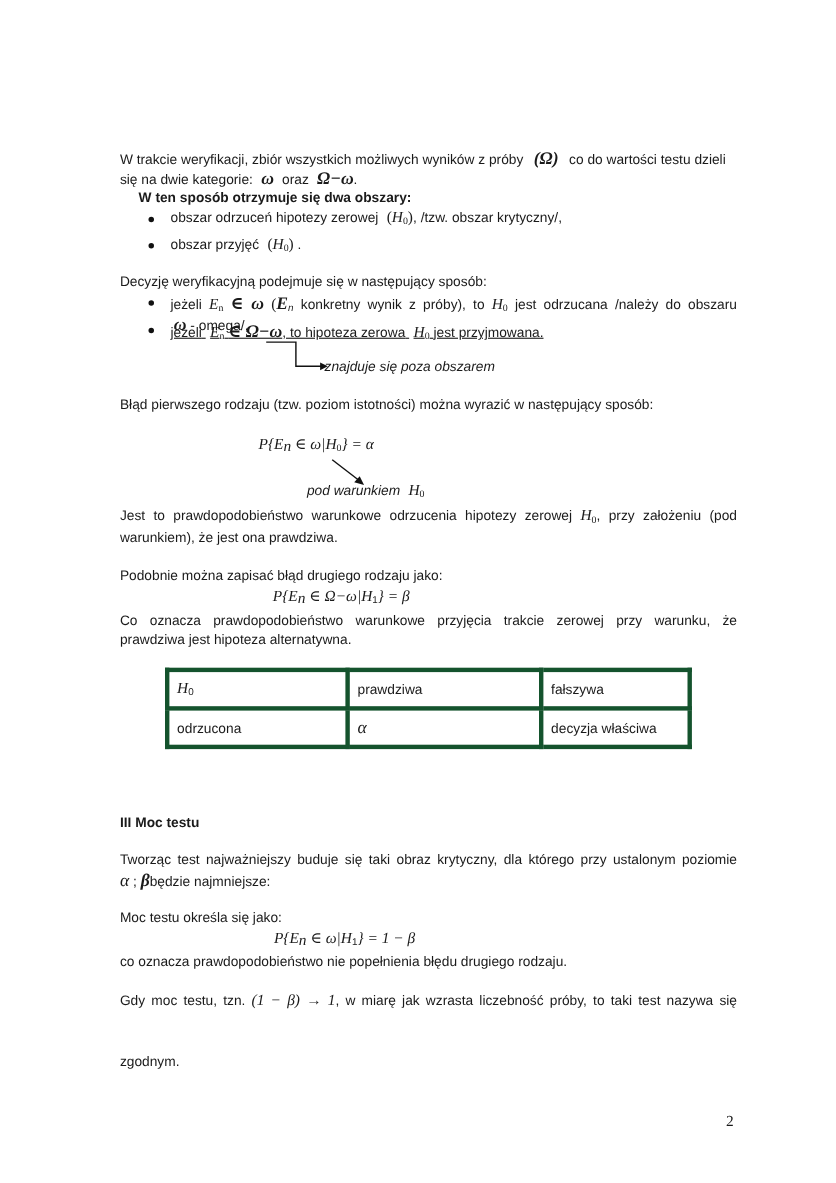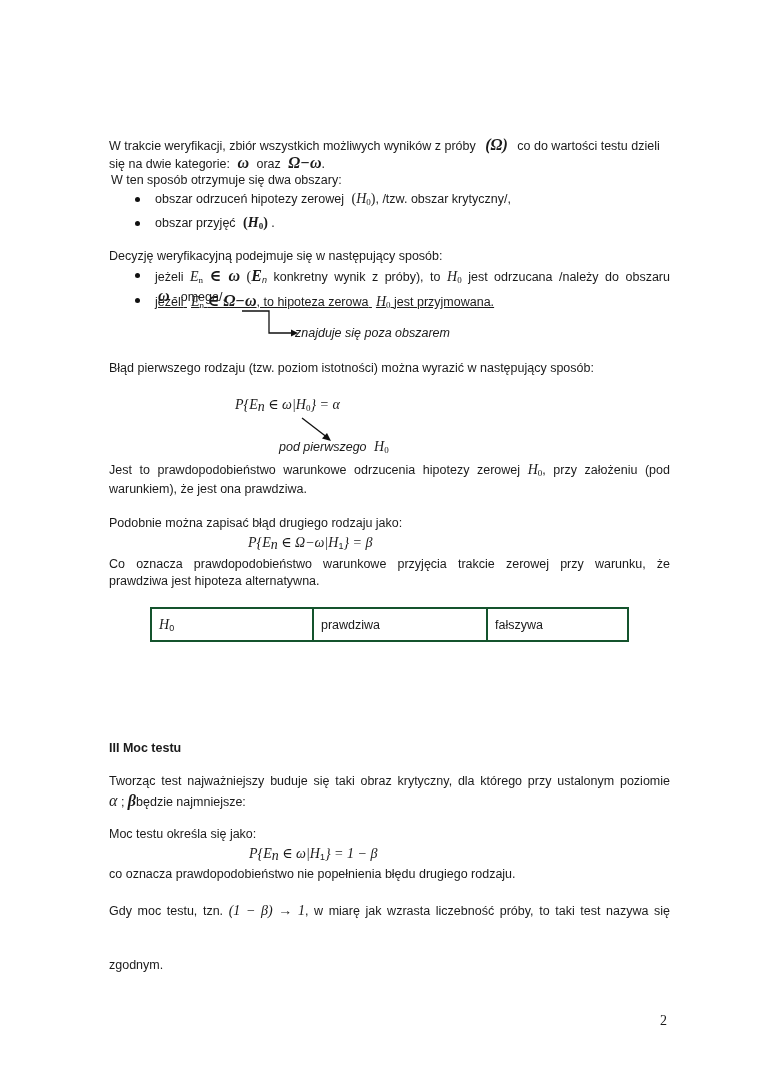--- a/index.html
+++ b/index.html
@@ -7,48 +7,48 @@
          font-family:"Liberation Sans", sans-serif; font-size:12.5px; color:#1a1a1a; }
   .abs { position:absolute; white-space:nowrap; }
   .m { font-family:"Liberation Serif", "DejaVu Serif", serif; font-style:italic; font-size:14px; }
   .mb { font-family:"Liberation Serif", "DejaVu Serif", serif; font-weight:bold; font-style:italic; font-size:16px; }
   .mu { font-family:"Liberation Serif", "DejaVu Serif", serif; font-size:14px; }
   sub { font-size:9px; font-style:normal; vertical-align:-2px; }
   .bullet { position:absolute; width:5px; height:5px; border-radius:50%; background:#111; }
   .just { text-align:justify; text-align-last:justify; white-space:normal; }
   .ital { font-style:italic; }
   table.dec { position:absolute; left:150px; top:607px; width:479px; border-collapse:collapse; }
-  table.dec td { border:2px solid #14532d; height:31px; padding:0 7px; font-size:12.5px; vertical-align:middle; }
+  table.dec td { border:4px solid #14532d; height:31px; padding:0 7px; font-size:12.5px; vertical-align:middle; }
   .h3 { font-weight:bold; }
 </style>
 </head>
 <body>
 
 <div class="abs" style="left:109px; top:136px;">
   <span>W trakcie weryfikacji, zbiór wszystkich możliwych wyników z próby</span>
   <span class="mb" style="margin:0 6px;">(Ω)</span>
   <span>co do wartości testu dzieli</span>
 </div>
 <div class="abs" style="left:109px; top:154px;">
   <span>się na dwie kategorie:</span>
   <span class="mb" style="margin:0 4px;">ω</span>
   <span>oraz</span>
   <span class="mb" style="margin-left:4px;">Ω−ω</span><span>.</span>
 </div>
-<div class="abs" style="left:111px; top:173px;">W ten sposób otrzymuje się dwa obszary:</div>
+<div class="abs" style="left:126px; top:173px;font-weight:bold;">W ten sposób otrzymuje się dwa obszary:</div>
 
 <div class="bullet" style="left:135px; top:197px;"></div>
 <div class="abs" style="left:155px; top:191px;">
   <span>obszar odrzuceń hipotezy zerowej</span>
   <span class="mu" style="margin-left:4px;">(<span class="m">H</span><sub>0</sub>)</span><span>, /tzw. obszar krytyczny/,</span>
 </div>
 <div class="bullet" style="left:135px; top:221px;"></div>
 <div class="abs" style="left:155px; top:215px;">
   <span>obszar przyjęć</span>
-  <span class="mu" style="margin-left:4px;font-weight:bold;">(<span class="m">H</span><sub>0</sub>)</span>
+  <span class="mu" style="margin-left:4px;">(<span class="m">H</span><sub>0</sub>)</span>
   <span>.</span>
 </div>
 
 <div class="abs" style="left:109px; top:249px;">Decyzję weryfikacyjną podejmuje się w następujący sposób:</div>
 
 <div class="bullet" style="left:135px; top:273px;"></div>
 <div class="abs just" style="left:155px; top:266px; width:515px;">
   <span>jeżeli</span>
   <span class="m"><span>E</span><sub>n</sub></span>
   <span class="mb">∈ ω</span>
@@ -80,21 +80,21 @@
 <div class="abs" style="left:109px; top:361px;">Błąd pierwszego rodzaju (tzw. poziom istotności) można wyrazić w następujący sposób:</div>
 <div class="abs mu" style="left:235px; top:396px;">
   <span class="m">P{E</span><sub class="m">n</sub>
   <span class="m">∈ ω|H</span><sub>0</sub><span class="m">} = α</span>
 </div>
 <svg class="abs" style="left:298px; top:416px;" width="40" height="30" viewBox="0 0 40 30">
   <line x1="4" y1="2" x2="30" y2="22" stroke="#111" stroke-width="1.3"></line>
   <polygon points="33,25 24,22.5 29,17" fill="#111"></polygon>
 </svg>
 <div class="abs" style="left:279px; top:439px;">
-  <span class="ital">pod pierwszego</span>
+  <span class="ital">pod warunkiem</span>
   <span class="m" style="margin-left:4px;"><span>H</span><sub>0</sub></span>
 </div>
 <div class="abs just" style="left:109px; top:462px; width:561px;">
   <span>Jest to prawdopodobieństwo warunkowe odrzucenia hipotezy zerowej</span>
   <span class="m"><span>H</span><sub>0</sub></span><span>, przy założeniu (pod</span>
 </div>
 <div class="abs" style="left:109px; top:482px;text-align:center;">warunkiem), że jest ona prawdziwa.</div>
 
 <div class="abs" style="left:109px; top:516px;">Podobnie można zapisać błąd drugiego rodzaju jako:</div>
 <div class="abs" style="left:248px; top:534px;">
@@ -103,20 +103,25 @@
 </div>
 <div class="abs just" style="left:109px; top:557px; width:561px;">Co oznacza prawdopodobieństwo warunkowe przyjęcia trakcie zerowej przy warunku, że</div>
 <div class="abs" style="left:109px; top:574px;">prawdziwa jest hipoteza alternatywna.</div>
 
 <table class="dec">
   <tbody>
       <tr>
     <td style="width:146px;"><span class="m">H</span><sub>0</sub></td>
     <td style="width:158px;">prawdziwa</td>
     <td>fałszywa</td>
+  </tr>
+  <tr>
+    <td>odrzucona</td>
+    <td><span class="m" style="font-size:16px;">α</span></td>
+    <td>decyzja właściwa</td>
   </tr>
 </tbody>
   </table>
 
 <div class="abs h3" style="left:109px; top:741px;">III Moc testu</div>
 <div class="abs just" style="left:109px; top:774px; width:561px;">Tworząc test najważniejszy buduje się taki obraz krytyczny, dla którego przy ustalonym poziomie</div>
 <div class="abs" style="left:109px; top:792px;">
   <span class="m" style="font-size:16px;">α</span>
   <span>;</span>
   <span class="mb">β</span><span>będzie najmniejsze:</span>

